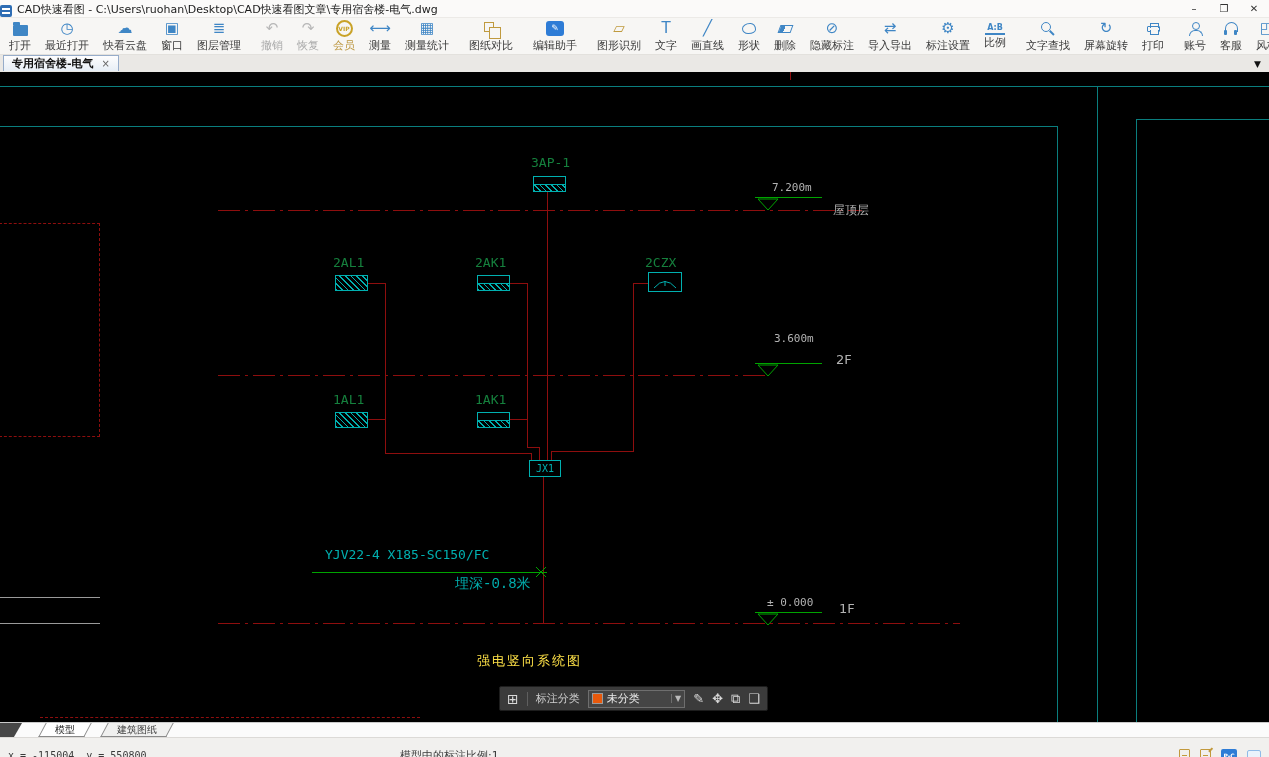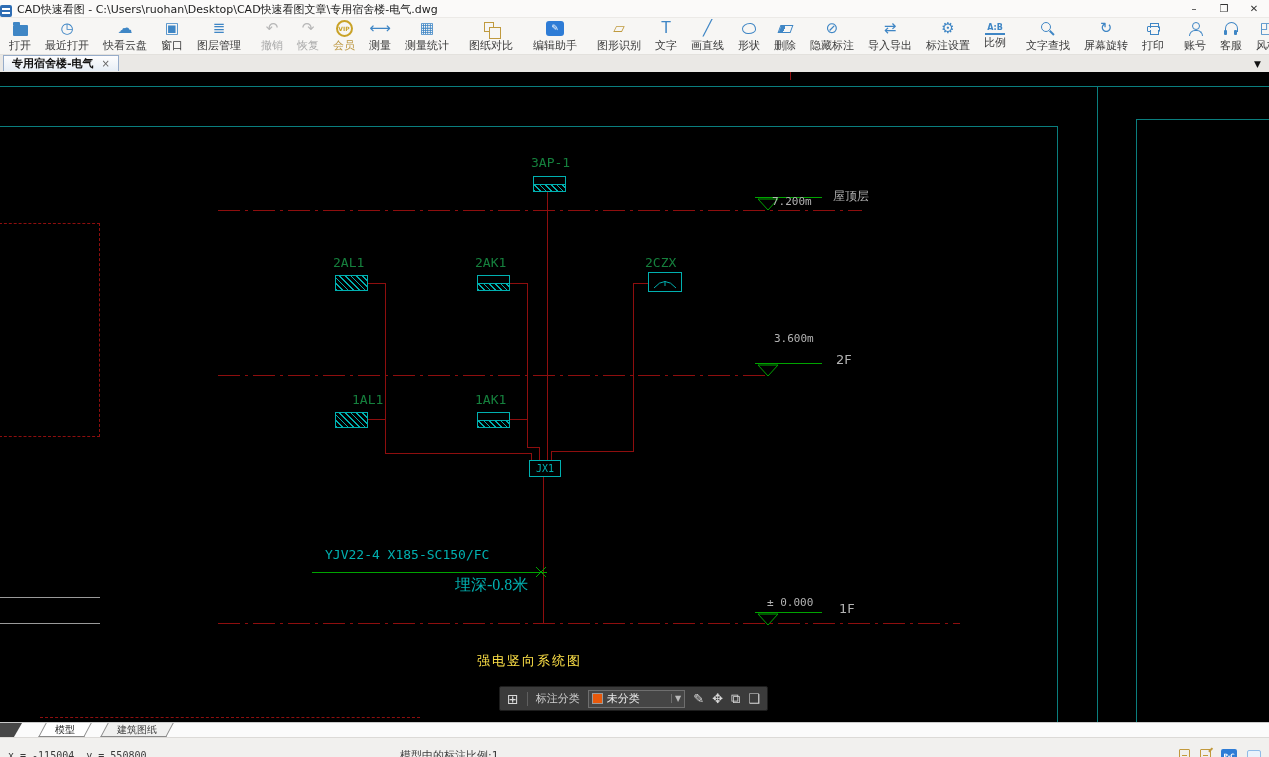--- a/index.html
+++ b/index.html
@@ -277,22 +277,22 @@
   <div class="e grh" style="top:551px;left:0;width:100px"></div>
 
   <div class="e fl" style="top:138px;left:218px;width:644px"></div>
   <div class="e fl" style="top:303px;left:218px;width:552px"></div>
   <div class="e fl" style="top:551px;left:218px;width:742px"></div>
 
   <div class="e gnh" style="top:125px;left:755px;width:67px"></div>
   <svg class="e" style="left:757px;top:126px" width="22" height="13">
       <polygon points="1,1 21,1 11,12" fill="none" stroke="#00a400" stroke-width="1"></polygon>
     </svg>
-  <span class="dimtext" style="left:772px;top:123px">7.200m</span>
-  <span class="flname" style="left:833px;top:116px">屋顶层</span>
+  <span class="dimtext" style="left:772px;top:109px">7.200m</span>
+  <span class="flname" style="left:833px;top:130px">屋顶层</span>
 
   <div class="e gnh" style="top:291px;left:755px;width:67px"></div>
   <svg class="e" style="left:757px;top:292px" width="22" height="13">
       <polygon points="1,1 21,1 11,12" fill="none" stroke="#00a400" stroke-width="1"></polygon>
     </svg>
   <span class="dimtext" style="left:774px;top:260px">3.600m</span>
   <span class="flname" style="left:836px;top:280px;font-size:13px">2F</span>
 
   <div class="e gnh" style="top:540px;left:755px;width:67px"></div>
   <svg class="e" style="left:757px;top:541px" width="22" height="13">
@@ -332,39 +332,39 @@
     </div>
 
   <span class="plabel" style="left:645px;top:183px">2CZX</span>
   <div class="box" style="left:648px;top:200px;width:34px;height:20px">
     <svg width="32" height="18">
         <path d="M5,15 Q16,2 27,15" fill="none" stroke="#00b0b0" stroke-width="1"></path>
         <line x1="16" y1="8" x2="16" y2="13" stroke="#00b0b0" stroke-width="1"></line>
       </svg>
   </div>
 
-  <span class="plabel" style="left:352px;top:320px">1AL1</span>
+  <span class="plabel" style="left:333px;top:320px">1AL1</span>
   <div class="box hatch-full" style="left:335px;top:340px;width:33px;height:16px"></div>
 
   <span class="plabel" style="left:475px;top:320px">1AK1</span>
   <div class="box" style="left:477px;top:340px;width:33px;height:16px">
       <div class="hatch-half"></div>
     </div>
 
   <div class="box" style="left:529px;top:388px;width:32px;height:17px">
       <span class="jxtext">JX1</span>
     </div>
 
   <div class="e gnh" style="top:500px;left:312px;width:235px"></div>
   <svg class="e" style="left:534px;top:493px" width="14" height="14">
       <line x1="2" y1="2" x2="12" y2="12" stroke="#00a400" stroke-width="1"></line>
       <line x1="12" y1="2" x2="2" y2="12" stroke="#00a400" stroke-width="1"></line>
     </svg>
   <span class="cytext" style="left:325px;top:475px">YJV22-4 X185-SC150/FC</span>
-  <span class="cytext" style="left:455px;top:503px;font-size:16px;font-family:Liberation Serif, serif">埋深-0.8米</span>
+  <span class="cytext" style="left:455px;top:503px;font-size:14px;font-family:Liberation Mono, monospace">埋深-0.8米</span>
 
   <span class="dwgtitle" style="left:477px;top:580px">强电竖向系统图</span>
 
   <div class="annobar">
     <span class="agrid">⊞</span>
     <span class="asep"></span>
     <span class="albl">标注分类</span>
     <div class="dd">
       <span class="swatch"></span>
       <span class="ddtext">未分类</span>

